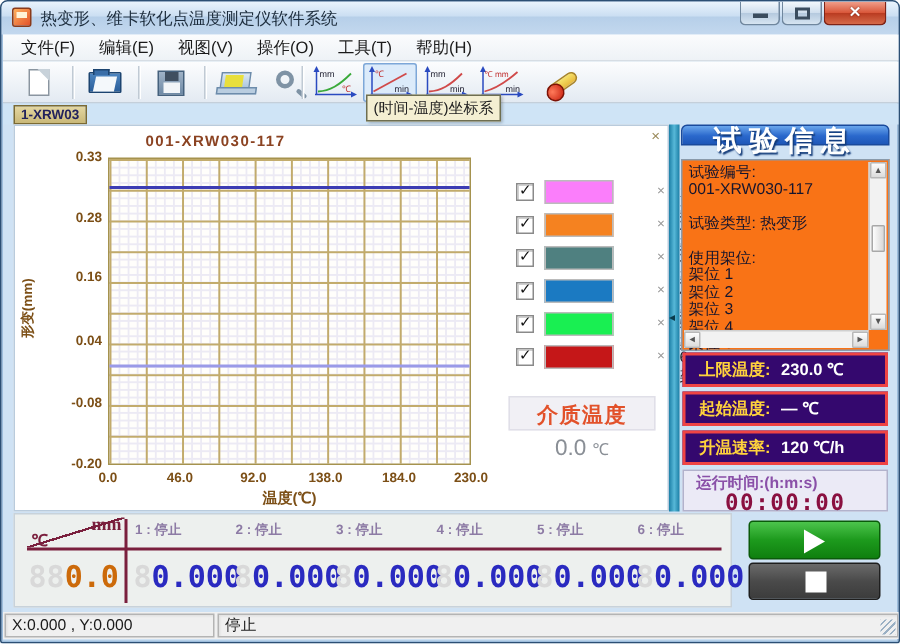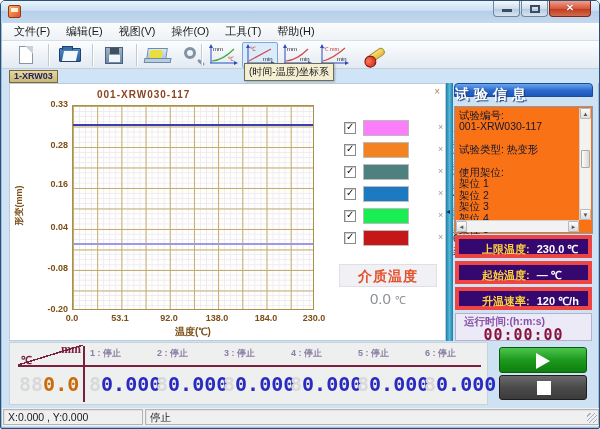--- a/index.html
+++ b/index.html
@@ -82,30 +82,30 @@
     text-align:center;font-size:14px;font-weight:bold;color:#e2512a;line-height:22px;letter-spacing:1px;}
   .medium-val{position:absolute;left:329px;top:206px;width:98px;text-align:center;font-size:15px;color:#8a8f96;}
   .medium-val .unit{font-size:11px;}
   
   .splitter{position:absolute;left:445px;top:82px;width:7px;height:258px;background:linear-gradient(to right,#1c7fa6,#57b8d8 50%,#1c7fa6);}
   .splitter-arrow{position:absolute;left:0px;top:124px;font-size:8px;color:#0a3a4c;}
   
   .right-panel{position:absolute;left:453px;top:82px;width:139px;height:258px;}
   .rp-header{position:absolute;left:0;top:0;width:100%;height:14px;border-radius:4px 4px 0 0;
     background:linear-gradient(#6aa6ec,#2a68cc 55%,#1e57b8);border:1px solid #1a4a9c;
-    color:#fff;font-weight:bold;font-size:14px;letter-spacing:5px;text-align:left;line-height:21px;text-shadow:1px 1px 1px #123a78;}
+    color:#fff;font-weight:bold;font-size:19px;letter-spacing:5px;text-align:center;line-height:21px;text-shadow:1px 1px 1px #123a78;}
   .rp-info{position:absolute;left:0;top:23px;width:100%;height:128px;background:#f97316;border:1px solid #8a9aaa;}
   .rp-lines{position:absolute;left:4px;top:3px;right:14px;font-size:10.5px;color:#15152e;}
   .rp-lines div{min-height:11.4px;line-height:11.4px;white-space:nowrap;overflow:hidden;}
   .vsb{position:absolute;right:1px;top:1px;width:12px;bottom:13px;background:#f2f2f2;border-left:1px solid #d0d0d0;}
   .hsb{position:absolute;left:1px;bottom:1px;height:12px;right:13px;background:#f2f2f2;border-top:1px solid #d0d0d0;}
   .sb-arrow{position:absolute;width:11px;height:11px;font-size:6px;color:#555;text-align:center;line-height:11px;background:linear-gradient(#fdfdfd,#dcdcdc);border:1px solid #b8b8b8;border-radius:1px;}
   .sb-thumb{position:absolute;background:linear-gradient(90deg,#fdfdfd,#d8d8d8);border:1px solid #a8a8a8;border-radius:1px;}
-  .purple-row{position:absolute;left:1px;width:137px;height:23px;background:#34086e;border:4px solid #ef4444;
-    font-size:11px;font-weight:bold;line-height:21px;padding-left:23px;white-space:nowrap;}
+  .purple-row{position:absolute;left:1px;width:137px;height:23px;background:#34086e;border:2px solid #ef4444;
+    font-size:11px;font-weight:bold;line-height:21px;padding-left:9px;white-space:nowrap;}
   .purple-row .lab{color:#ffd23c;}
   .purple-row .val{color:#ffffff;margin-left:4px;}
   .timer-box{position:absolute;left:1px;top:230px;width:137px;height:28px;background:#ebeaf6;border:1px solid #b2b2cc;}
   .timer-lab{position:absolute;left:8px;top:1px;font-size:10.5px;font-weight:bold;color:#8a50a8;}
   .timer-val{position:absolute;left:0;top:12px;width:100%;text-align:center;font-size:15px;font-weight:bold;color:#8a1040;font-family:"DejaVu Sans Mono",monospace;letter-spacing:1px;}
   
   .bottom-panel{position:absolute;left:8px;top:341px;width:479px;height:63px;background:#edf0ee;border:1px solid #c8d2da;}
   .bp-vline{position:absolute;left:73px;top:3px;width:2px;height:56px;background:#7a1f3d;}
   .bp-hline{position:absolute;left:8px;top:22px;right:6px;height:2px;background:#7a1f3d;}
   .diag-cell{position:absolute;left:8px;top:2px;width:65px;height:20px;
@@ -137,20 +137,21 @@
   
   .cbsvg text{font-family:"Liberation Sans",sans-serif;}
 </style>
 </head>
 <body>
 
 <div class="window">
 
   <div class="titlebar">
     <span class="app-icon"></span>
+    <span class="title-text">热变形、维卡软化点温度测定仪软件系统</span>
     <span class="winbtns">
       <span class="wb min">
           <span class="glyph-min"></span>
         </span>
       <span class="wb max">
           <span class="glyph-max"></span>
         </span>
       <span class="wb close">
           <span class="glyph-close">✕</span>
         </span>
@@ -253,21 +254,21 @@
     </div>
 
     <span class="ytick" style="left:16px;top:15px">0.33</span>
     <span class="ytick" style="left:16px;top:56px">0.28</span>
     <span class="ytick" style="left:16px;top:95px">0.16</span>
     <span class="ytick" style="left:16px;top:138px">0.04</span>
     <span class="ytick" style="left:16px;top:179px">-0.08</span>
     <span class="ytick" style="left:16px;top:220px">-0.20</span>
 
     <span class="xtick" style="left:40px">0.0</span>
-    <span class="xtick" style="left:88px">53.1</span>
+    <span class="xtick" style="left:88px">46.0</span>
     <span class="xtick" style="left:137px">92.0</span>
     <span class="xtick" style="left:185px">138.0</span>
     <span class="xtick" style="left:234px">184.0</span>
     <span class="xtick" style="left:282px">230.0</span>
     <div class="xaxis-title">温度(℃)</div>
 
     <div class="leg" style="top:36px">
       <span class="cb">
           <i class="chk">✓</i>
         </span>

